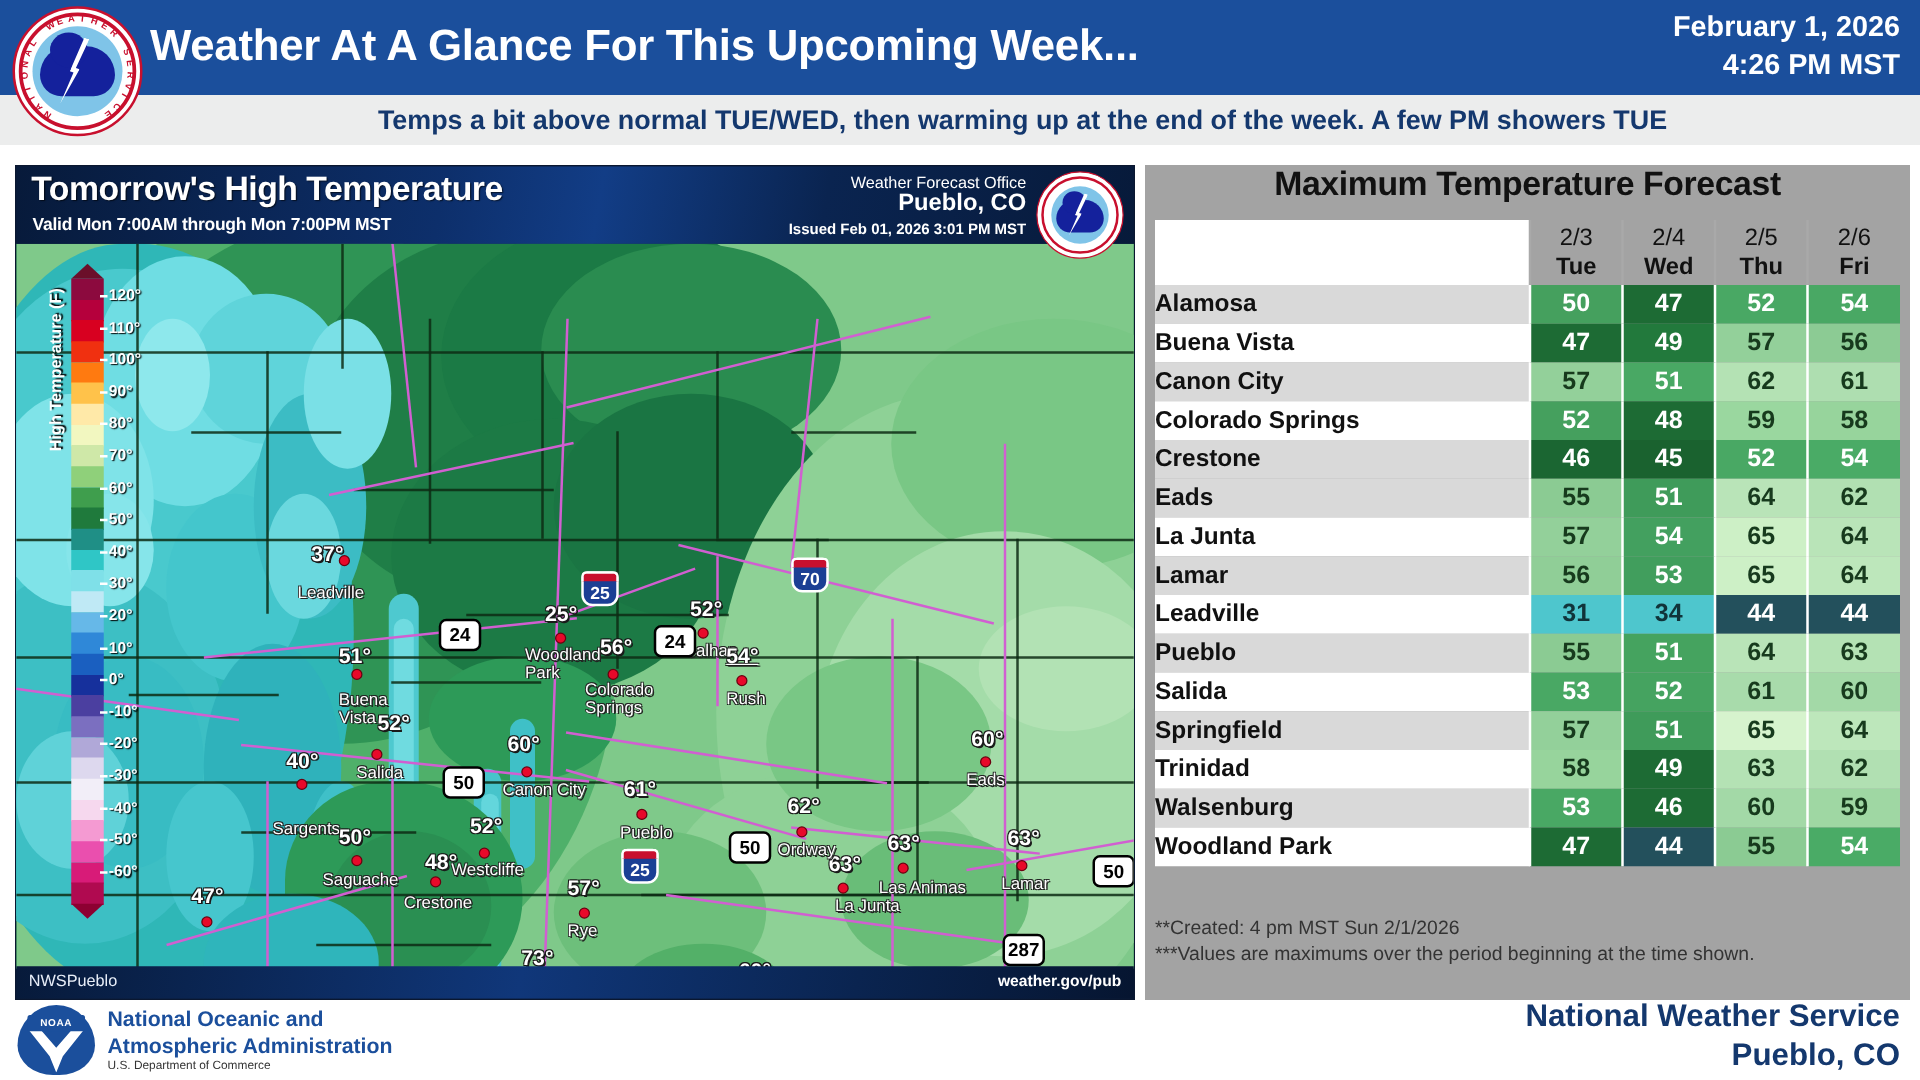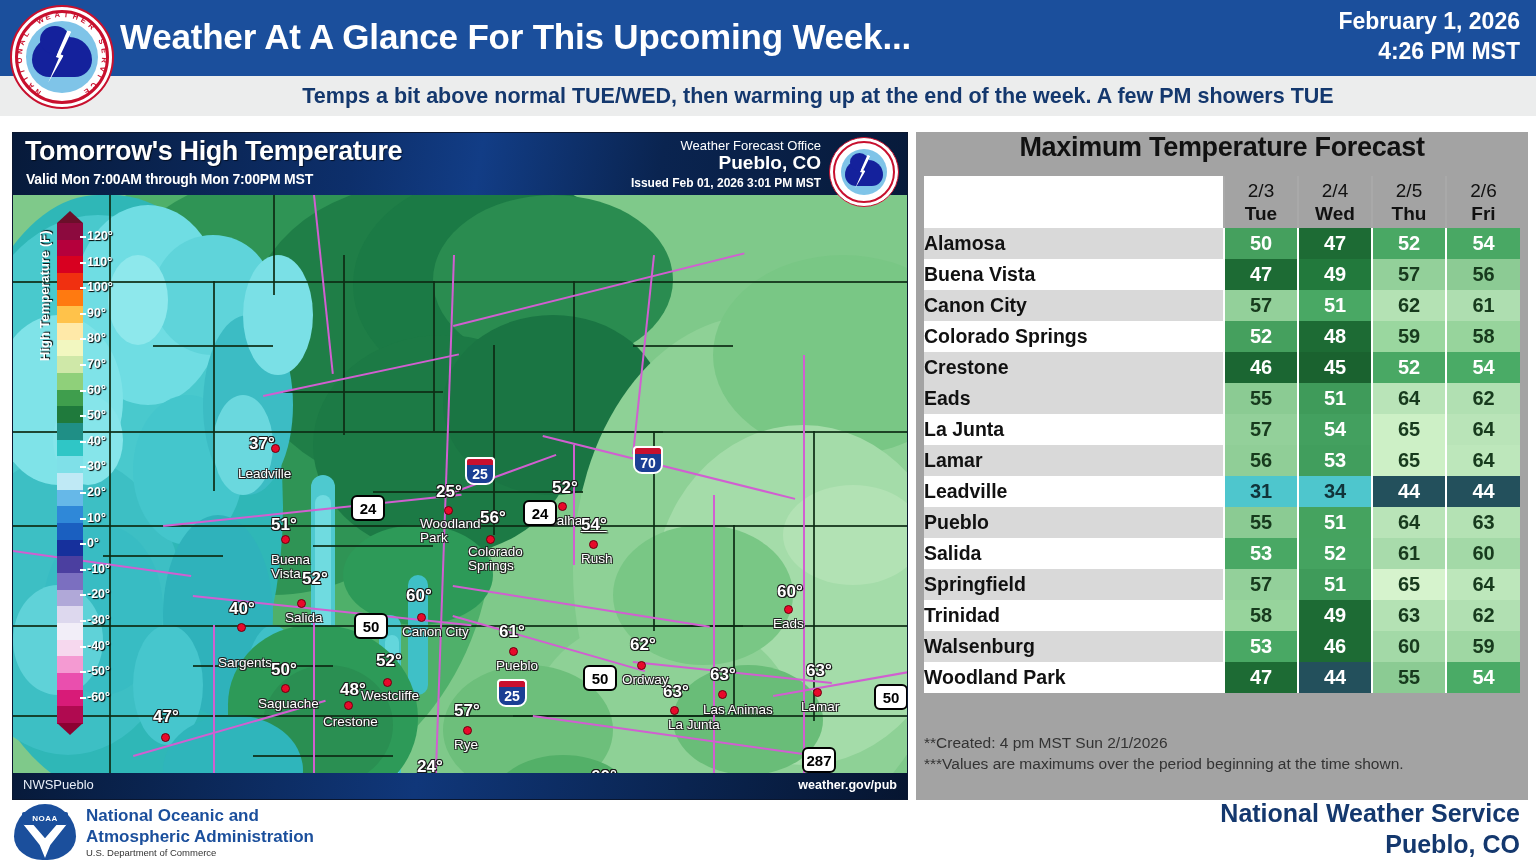--- a/index.html
+++ b/index.html
@@ -498,21 +498,21 @@
       <div class="city-name" style="left: 245px; top: 502px; z-index: 16;">Saguache</div>
       <div class="city-dot" style="left: 331px; top: 506px; z-index: 16; position: absolute;"></div>
       <div class="city-temp" style="left: 327px; top: 485px; z-index: 16;">48°</div>
       <div class="city-name" style="left: 310px; top: 520px; z-index: 16;">Crestone</div>
       <div class="city-dot" style="left: 370px; top: 483px; z-index: 16; position: absolute;"></div>
       <div class="city-temp" style="left: 363px; top: 456px; z-index: 16;">52°</div>
       <div class="city-name" style="left: 348px; top: 494px; z-index: 16;">Westcliffe</div>
       <div class="city-dot" style="left: 148px; top: 538px; z-index: 16; position: absolute;"></div>
       <div class="city-temp" style="left: 140px; top: 512px; z-index: 16;">47°</div>
       <div class="city-name" style="left: 132px; top: 582px; z-index: 16; font-weight: bold;">Creede</div>
-      <div class="city-temp" style="left: 404px; top: 562px; z-index: 16;">24°</div>
+      <div class="city-temp" style="left: 404px; top: 562px; z-index: 16;">73°</div>
       <div class="city-temp" style="left: 578px; top: 572px; z-index: 16;">60°</div>
       <div class="city-dot" style="left: 450px; top: 531px; z-index: 16; position: absolute;"></div>
       <div class="city-temp" style="left: 441px; top: 506px; z-index: 16;">57°</div>
       <div class="city-name" style="left: 441px; top: 543px; z-index: 16;">Rye</div>
       <div class="city-temp" style="left: 578px; top: 572px; z-index: 16;">60°</div>
       <div class="city-dot" style="left: 800px; top: 493px; z-index: 16; position: absolute;"></div>
       <div class="city-temp" style="left: 793px; top: 466px; z-index: 16;">63°</div>
       <div class="city-name" style="left: 788px; top: 505px; z-index: 16;">Lamar</div>
       <div class="city-dot" style="left: 705px; top: 495px; z-index: 16; position: absolute;"></div>
       <div class="city-temp" style="left: 697px; top: 470px; z-index: 16;">63°</div>

